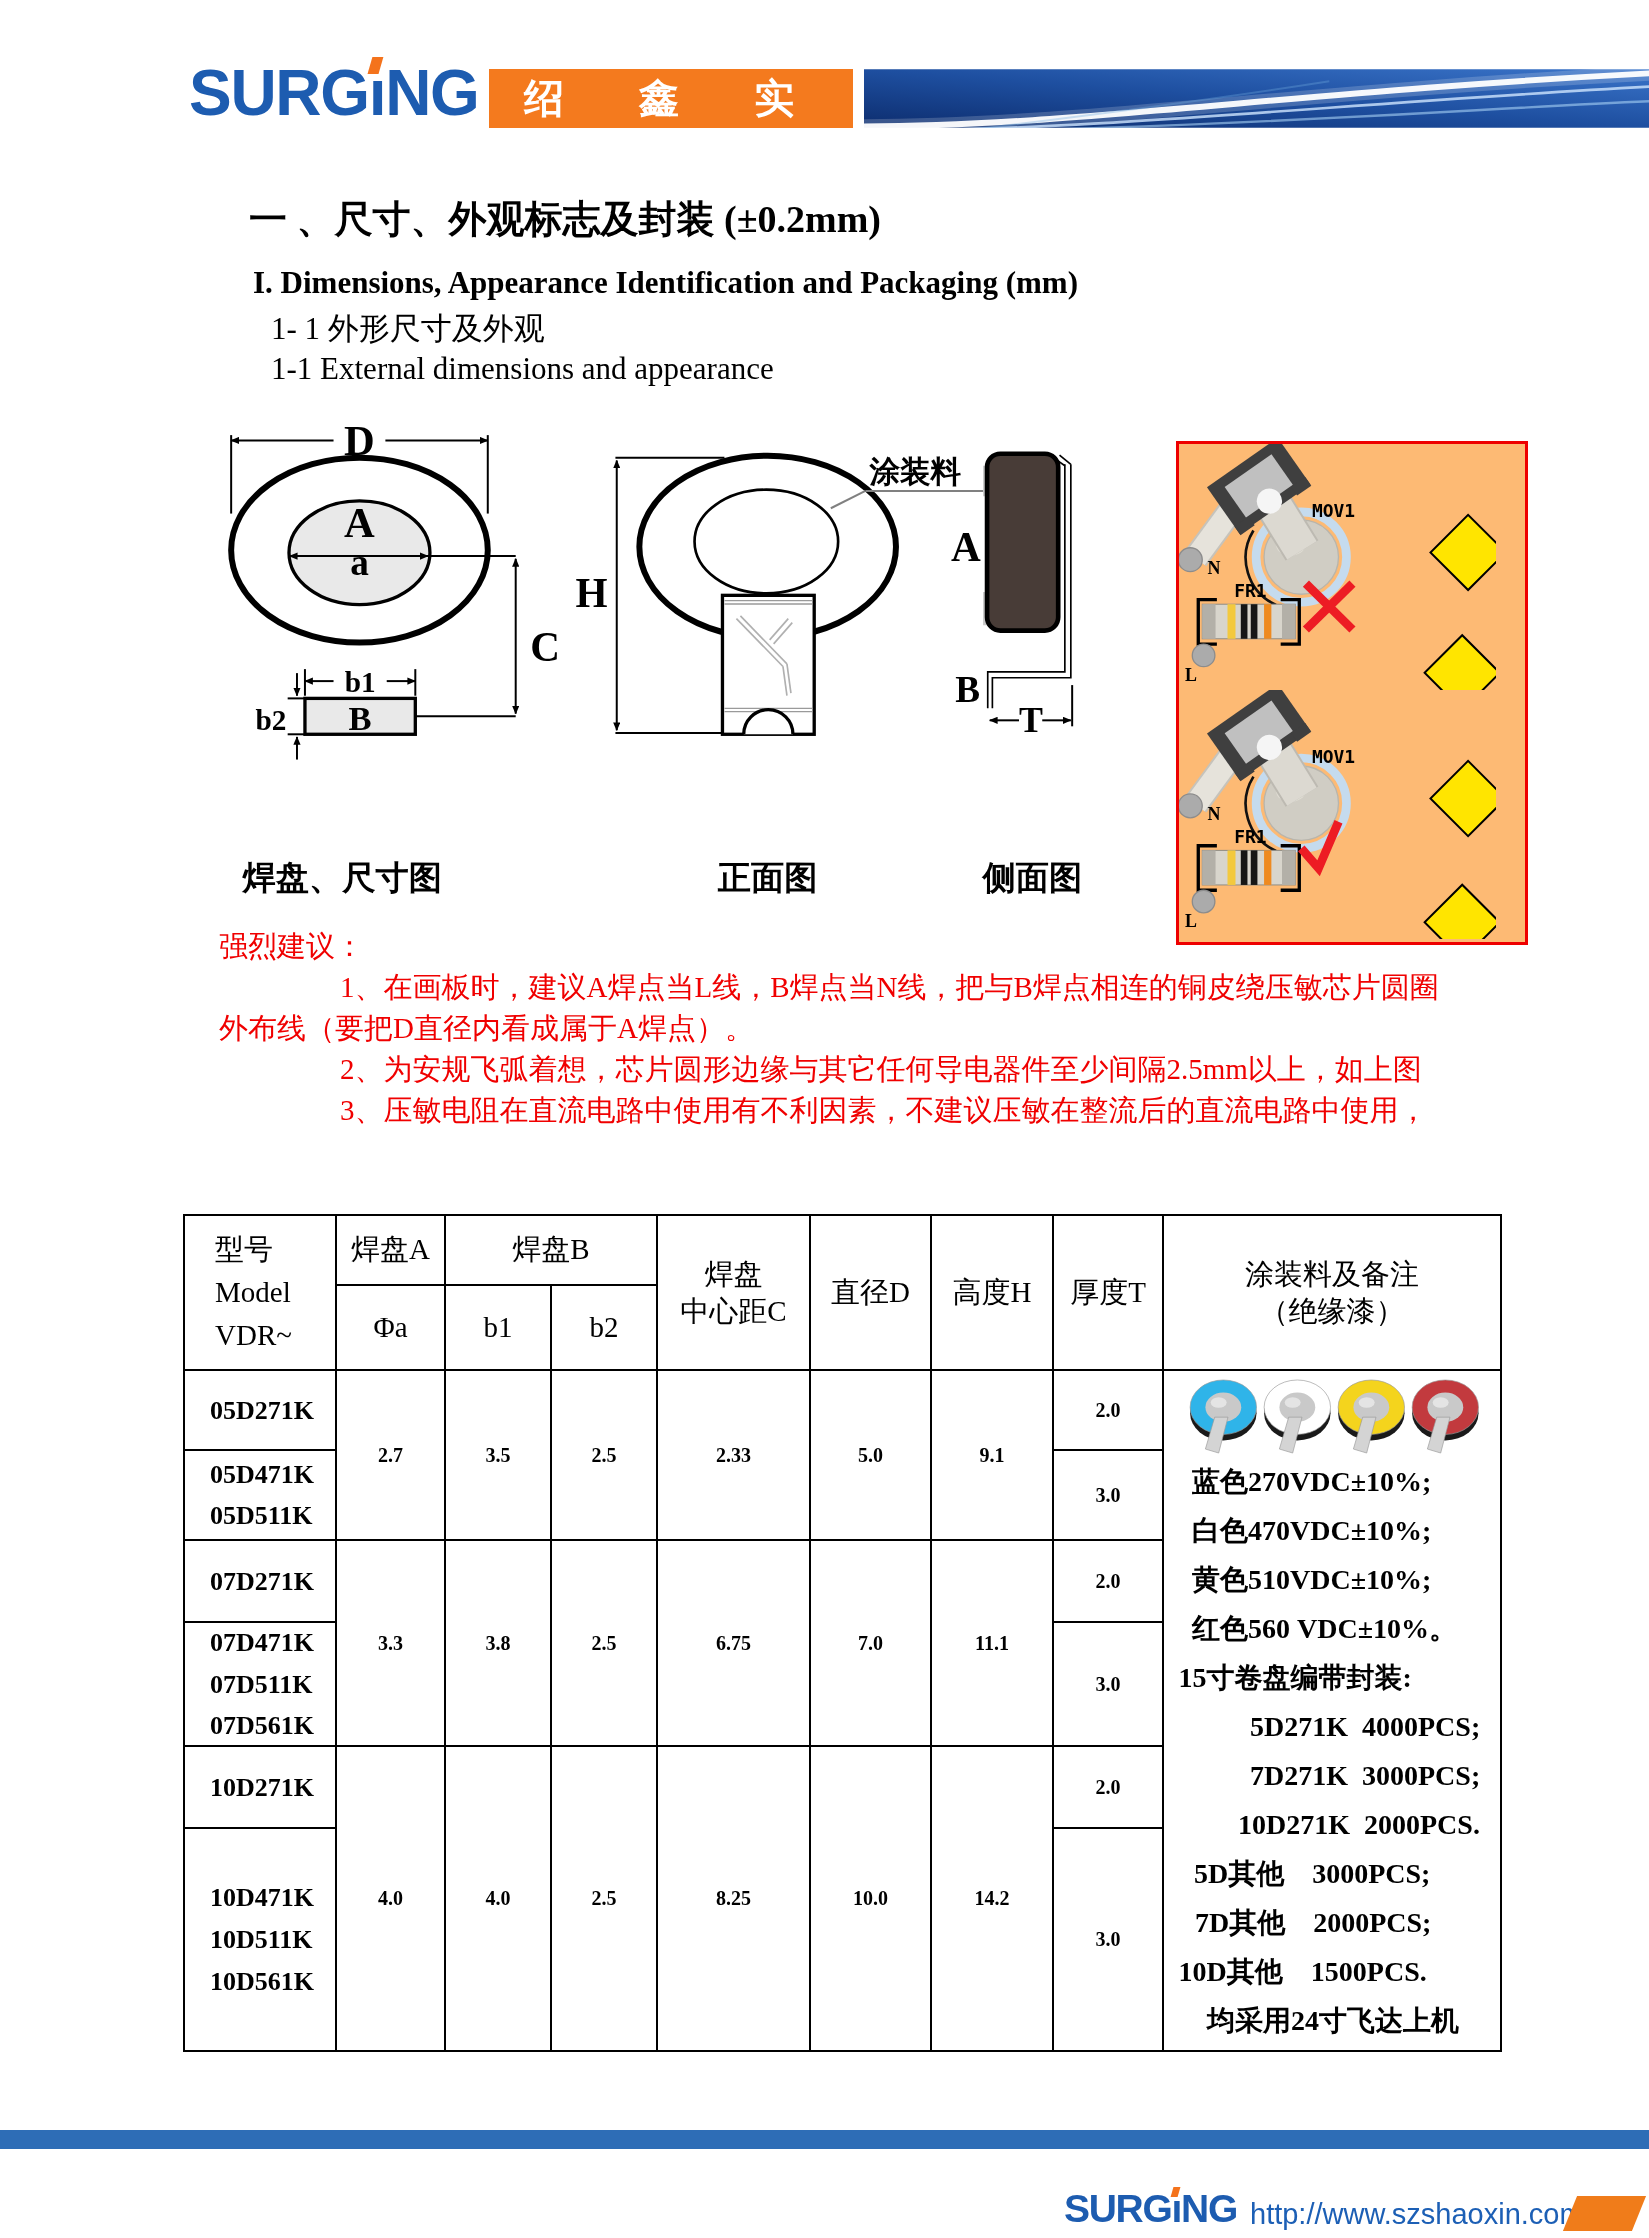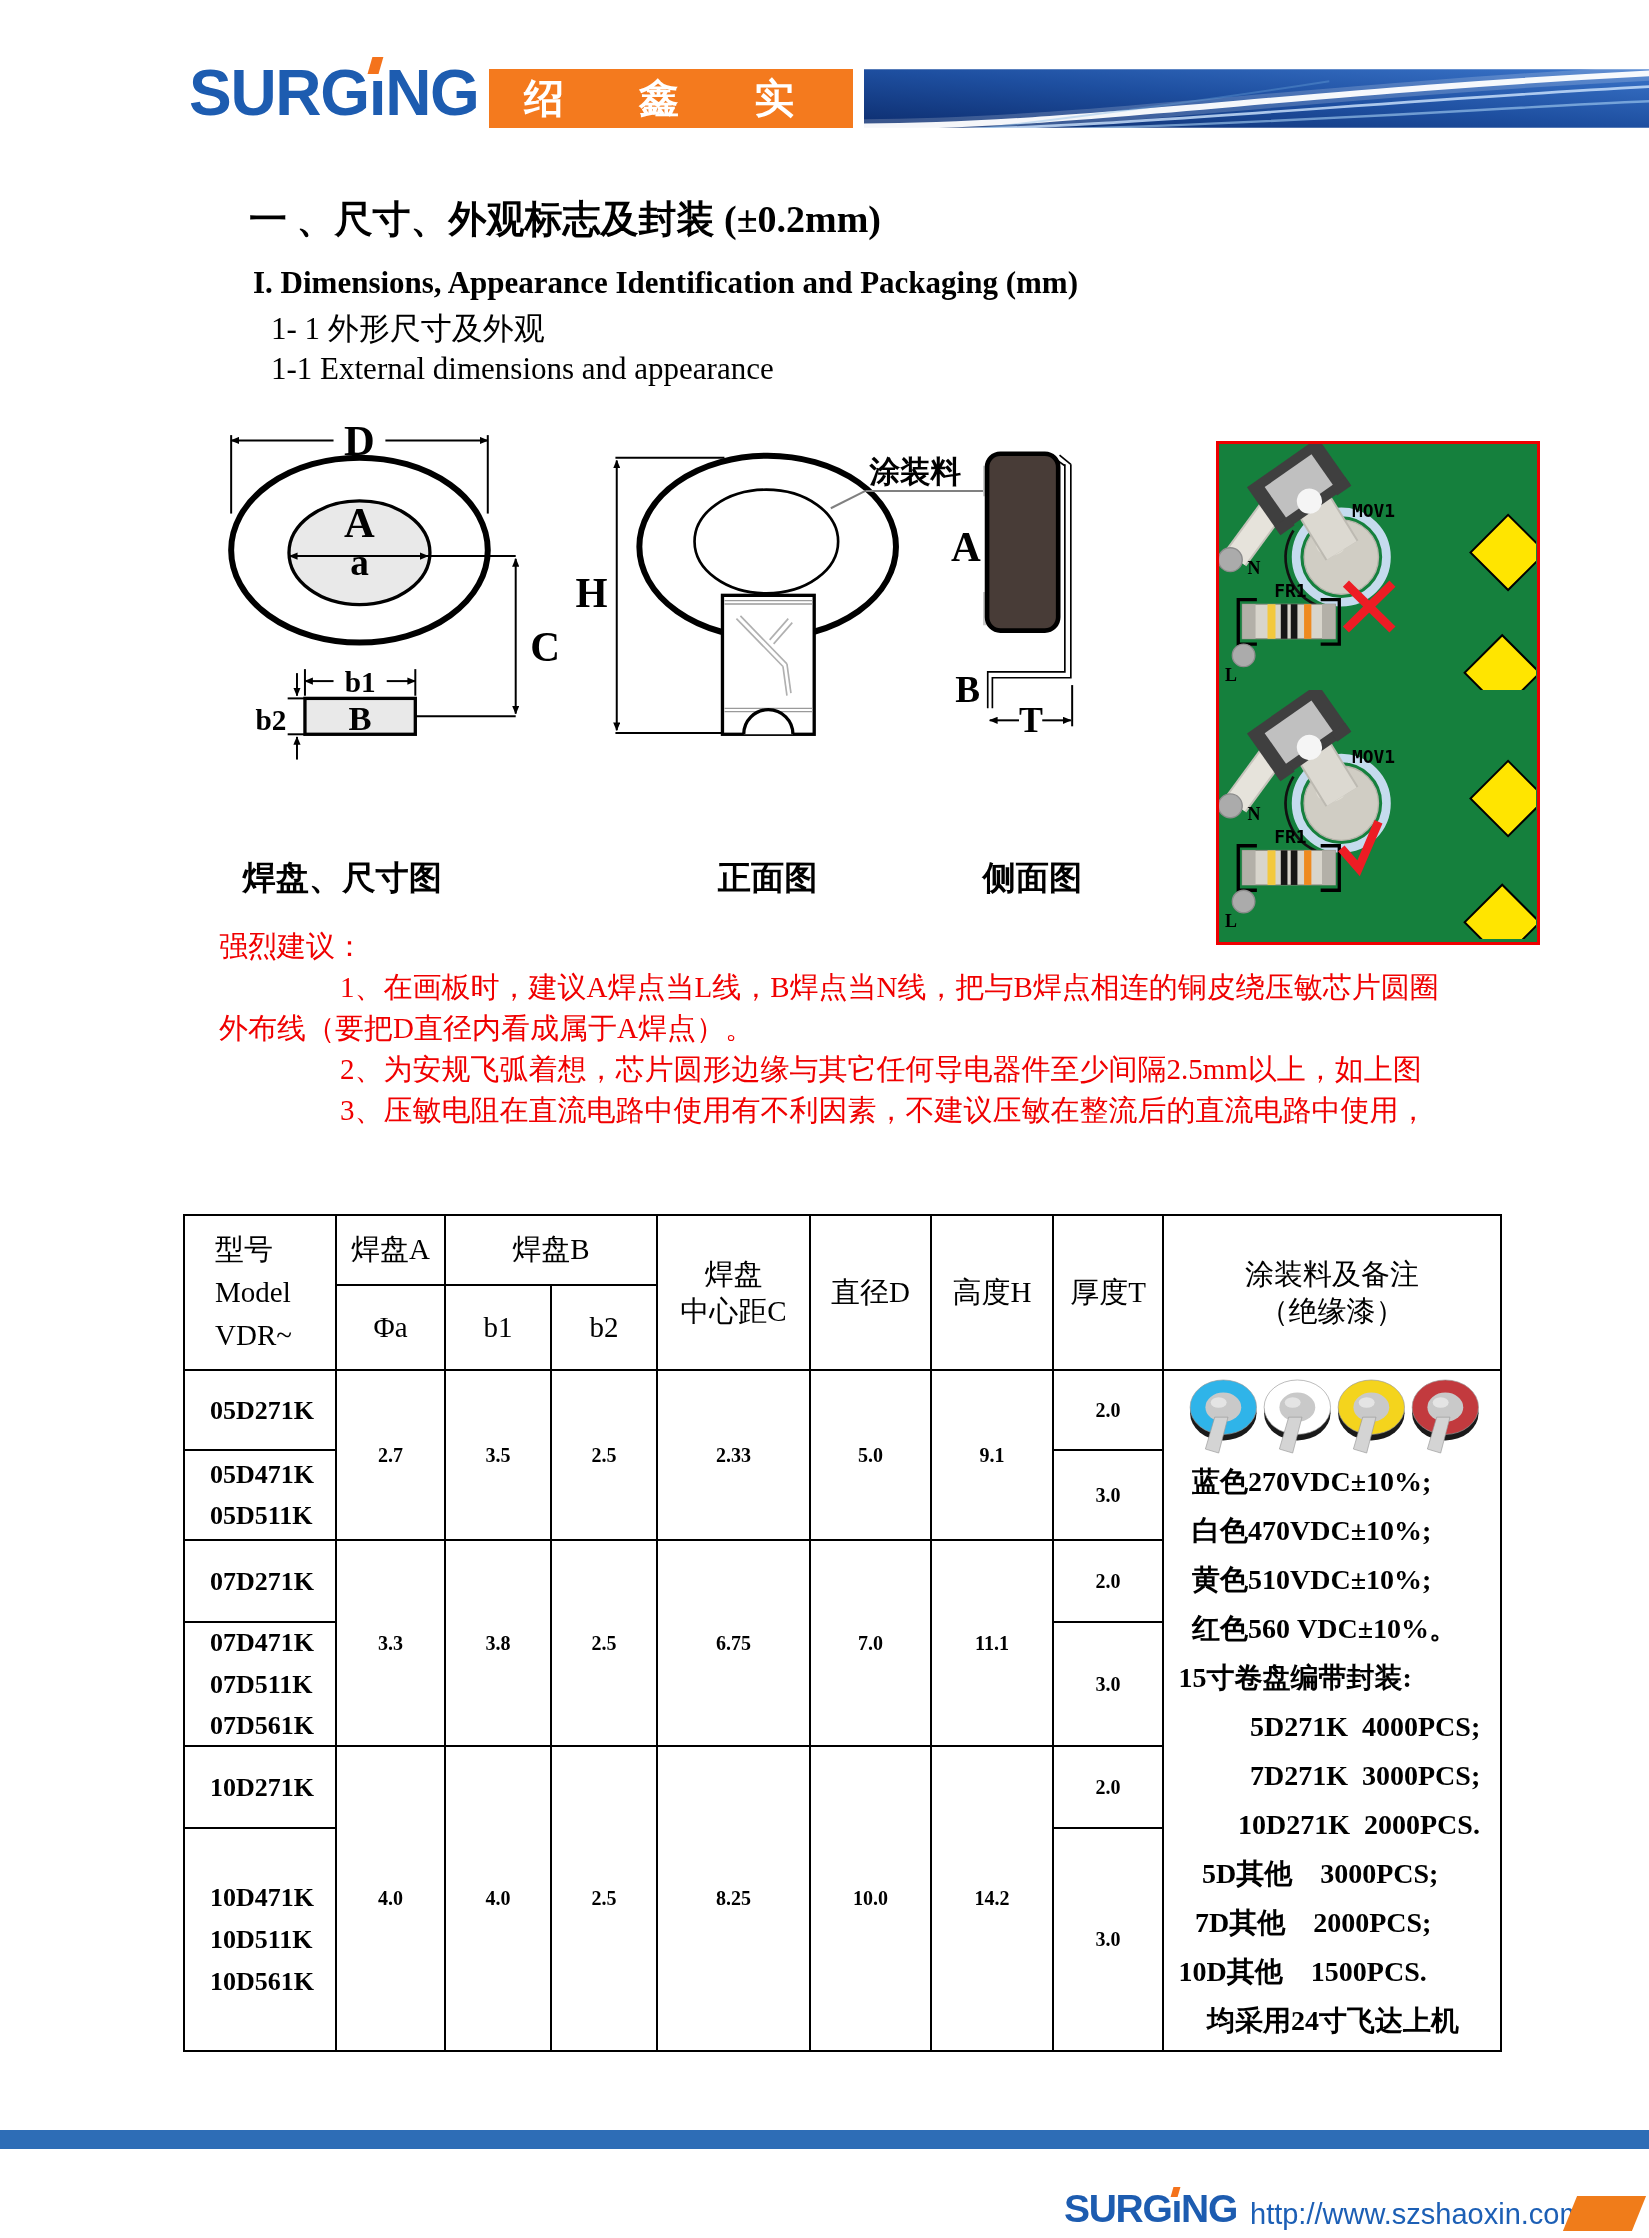--- a/index.html
+++ b/index.html
@@ -29,21 +29,21 @@
   #techsvg{left:166px;top:399px;}
   .dim{stroke:#000;stroke-width:3;fill:none;}
   .thick{stroke:#000;stroke-width:9;fill:#fff;}
   .lbl{font-family:"Liberation Serif","DejaVu Serif",serif;font-weight:700;fill:#000;}
   .cap{font-family:"Liberation Sans","DejaVu Sans",sans-serif;font-weight:700;font-size:50px;fill:#000;}
   .cjk{font-family:"Liberation Sans","DejaVu Sans",sans-serif;font-weight:700;font-size:46px;fill:#000;}
   .gray{stroke:#9a9a9a;stroke-width:2;}
   .lgray{stroke:#b0b0b0;stroke-width:2.5;}
 
   
-  .pcbbox{width:324px;background:#15803d;border:3.3px solid #ee0000;box-sizing:border-box;margin-left:40px;}
+  .pcbbox{width:352px;background:#fdba74;border:3.3px solid #ee0000;box-sizing:border-box;}
   #pcb1{left:1176px;top:441px;height:253px;}
   #pcb2{left:1176px;top:690px;height:255px;border-top:none;}
   .pcbtxt{font-family:"DejaVu Sans Mono","Liberation Mono",monospace;font-weight:700;fill:#000;}
   .padtxt{font-family:"Liberation Serif","DejaVu Serif",serif;font-weight:700;fill:#000;}
 
   
   #advisory{left:219px;top:926px;width:1290px;color:#f00000;font-size:29px;line-height:41px;}
   #advisory .ind{text-indent:121px;}
   #advisory div{white-space:nowrap;}
 
@@ -59,21 +59,21 @@
   .mcell{padding-left:25px !important;}
   .mcell .mwrap{display:flex;flex-direction:column;justify-content:center;gap:10.6px;}
   .mcell div{font-size:26px;font-weight:700;line-height:31px;white-space:nowrap;}
   .notes-cell{vertical-align:top !important;}
   .discrow{display:flex;flex-direction:row;gap:4px;padding:5.3px 0 0 24px;}
   .note-line{font-size:28px;font-weight:700;line-height:49px;white-space:pre;}
   .n0,.n1,.n2,.n3{padding-left:28px;}
   .n4{padding-left:14.6px;}
   .n5,.n6{padding-left:86px;}
   .n7{padding-left:74px;}
-  .n8{padding-left:38px;}
+  .n8{padding-left:30px;}
   .n9{padding-left:31px;}
   .n10{padding-left:14.6px;}
   .n11{padding-left:43px;}
 
   
   #footer-bar{left:0;top:2130px;width:1650px;height:18.6px;background:#2e6db6;}
   #ftr-logo{left:1064px;top:2189px;font-size:39px;}
   #ftr-url{left:1250px;top:2198px;font-family:"Liberation Sans","DejaVu Sans",sans-serif;
            font-size:29px;color:#1c5fb5;white-space:nowrap;}
   #ftr-flag{left:1570px;top:2196px;width:69px;height:35px;background:#f07c1a;transform:skewX(-22deg);}

